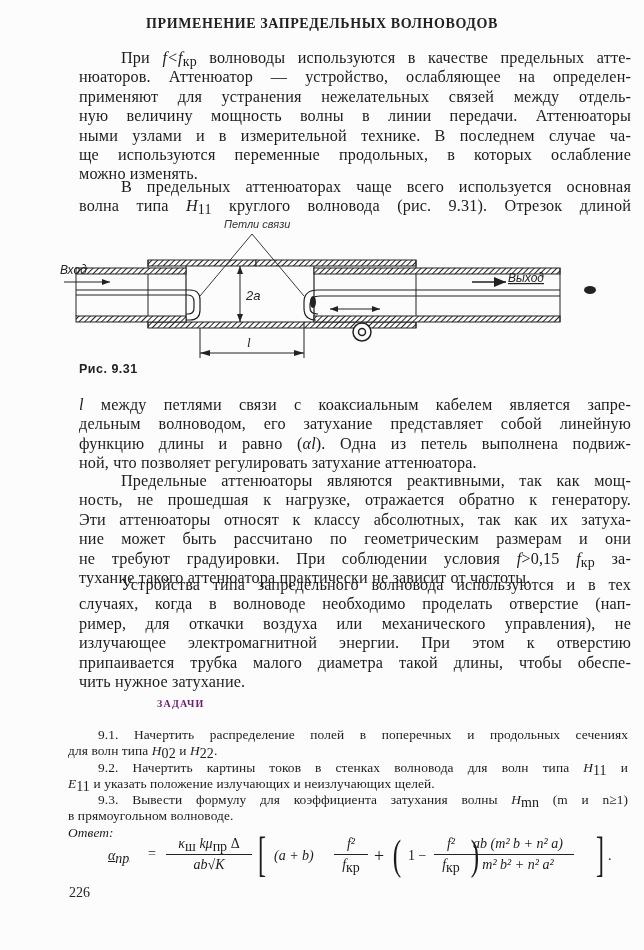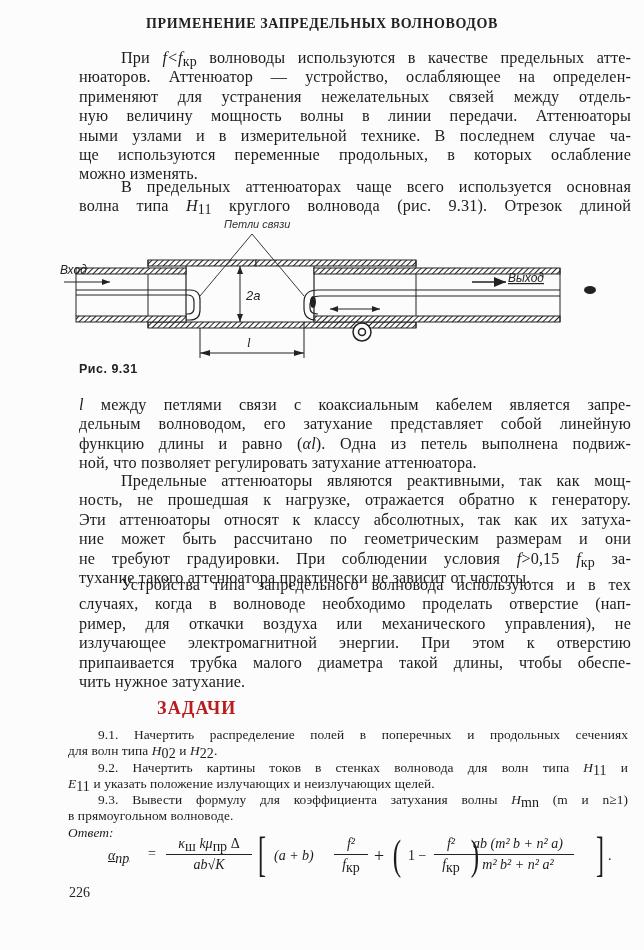--- a/index.html
+++ b/index.html
@@ -76,24 +76,24 @@
       font-size: 12.5px;
       font-weight: bold;
       color: #222;
       letter-spacing: 0.5px;
     }
 
     .tasks-heading {
       position: absolute;
       left: 157px;
       top: 698px;
-      font-size: 18px;
+      font-size: 10px;
       font-weight: bold;
       letter-spacing: 1.2px;
-      color: #b91c1c;
+      color: #701a75;
     }
     .tasks {
       position: absolute;
       left: 68px;
       top: 727px;
       width: 560px;
       font-size: 13.4px;
       line-height: 16.3px;
       letter-spacing: 0.1px;
     }

